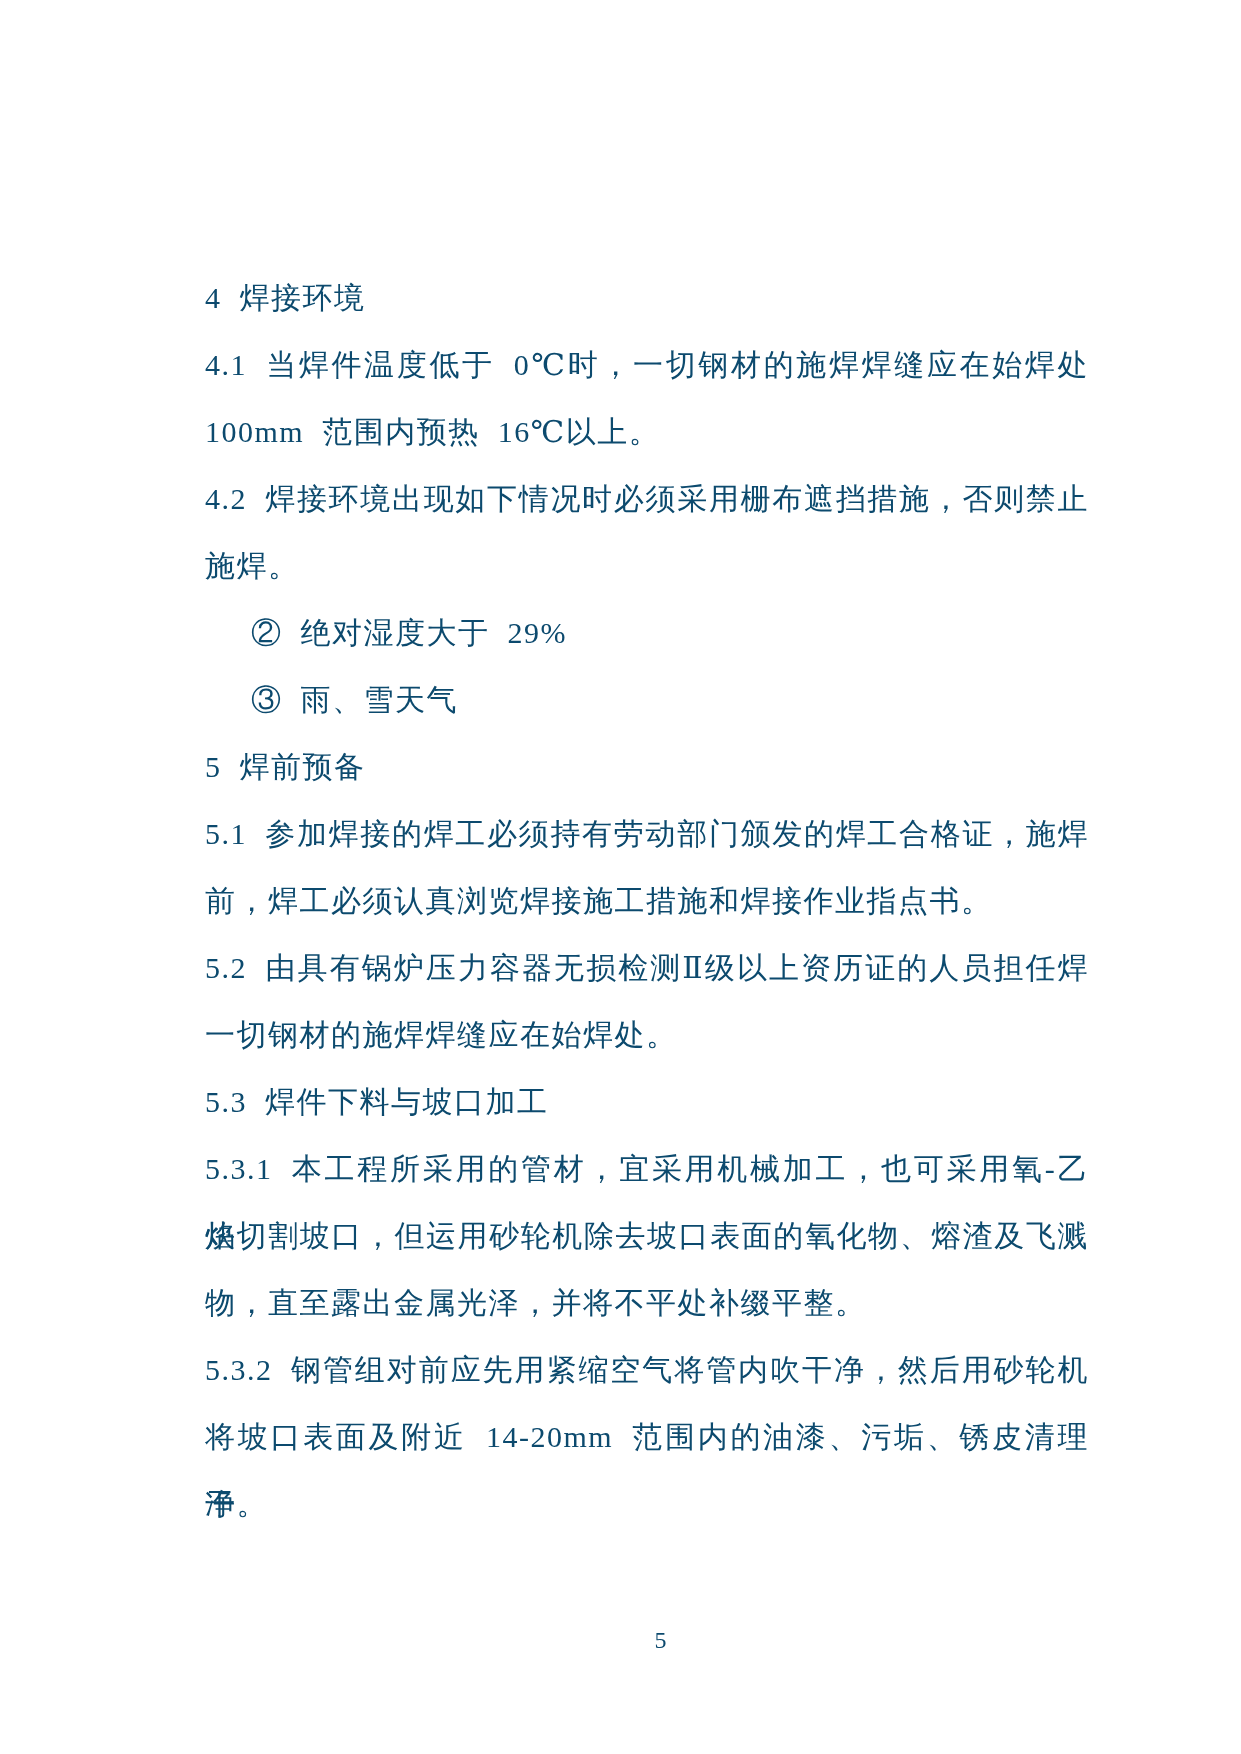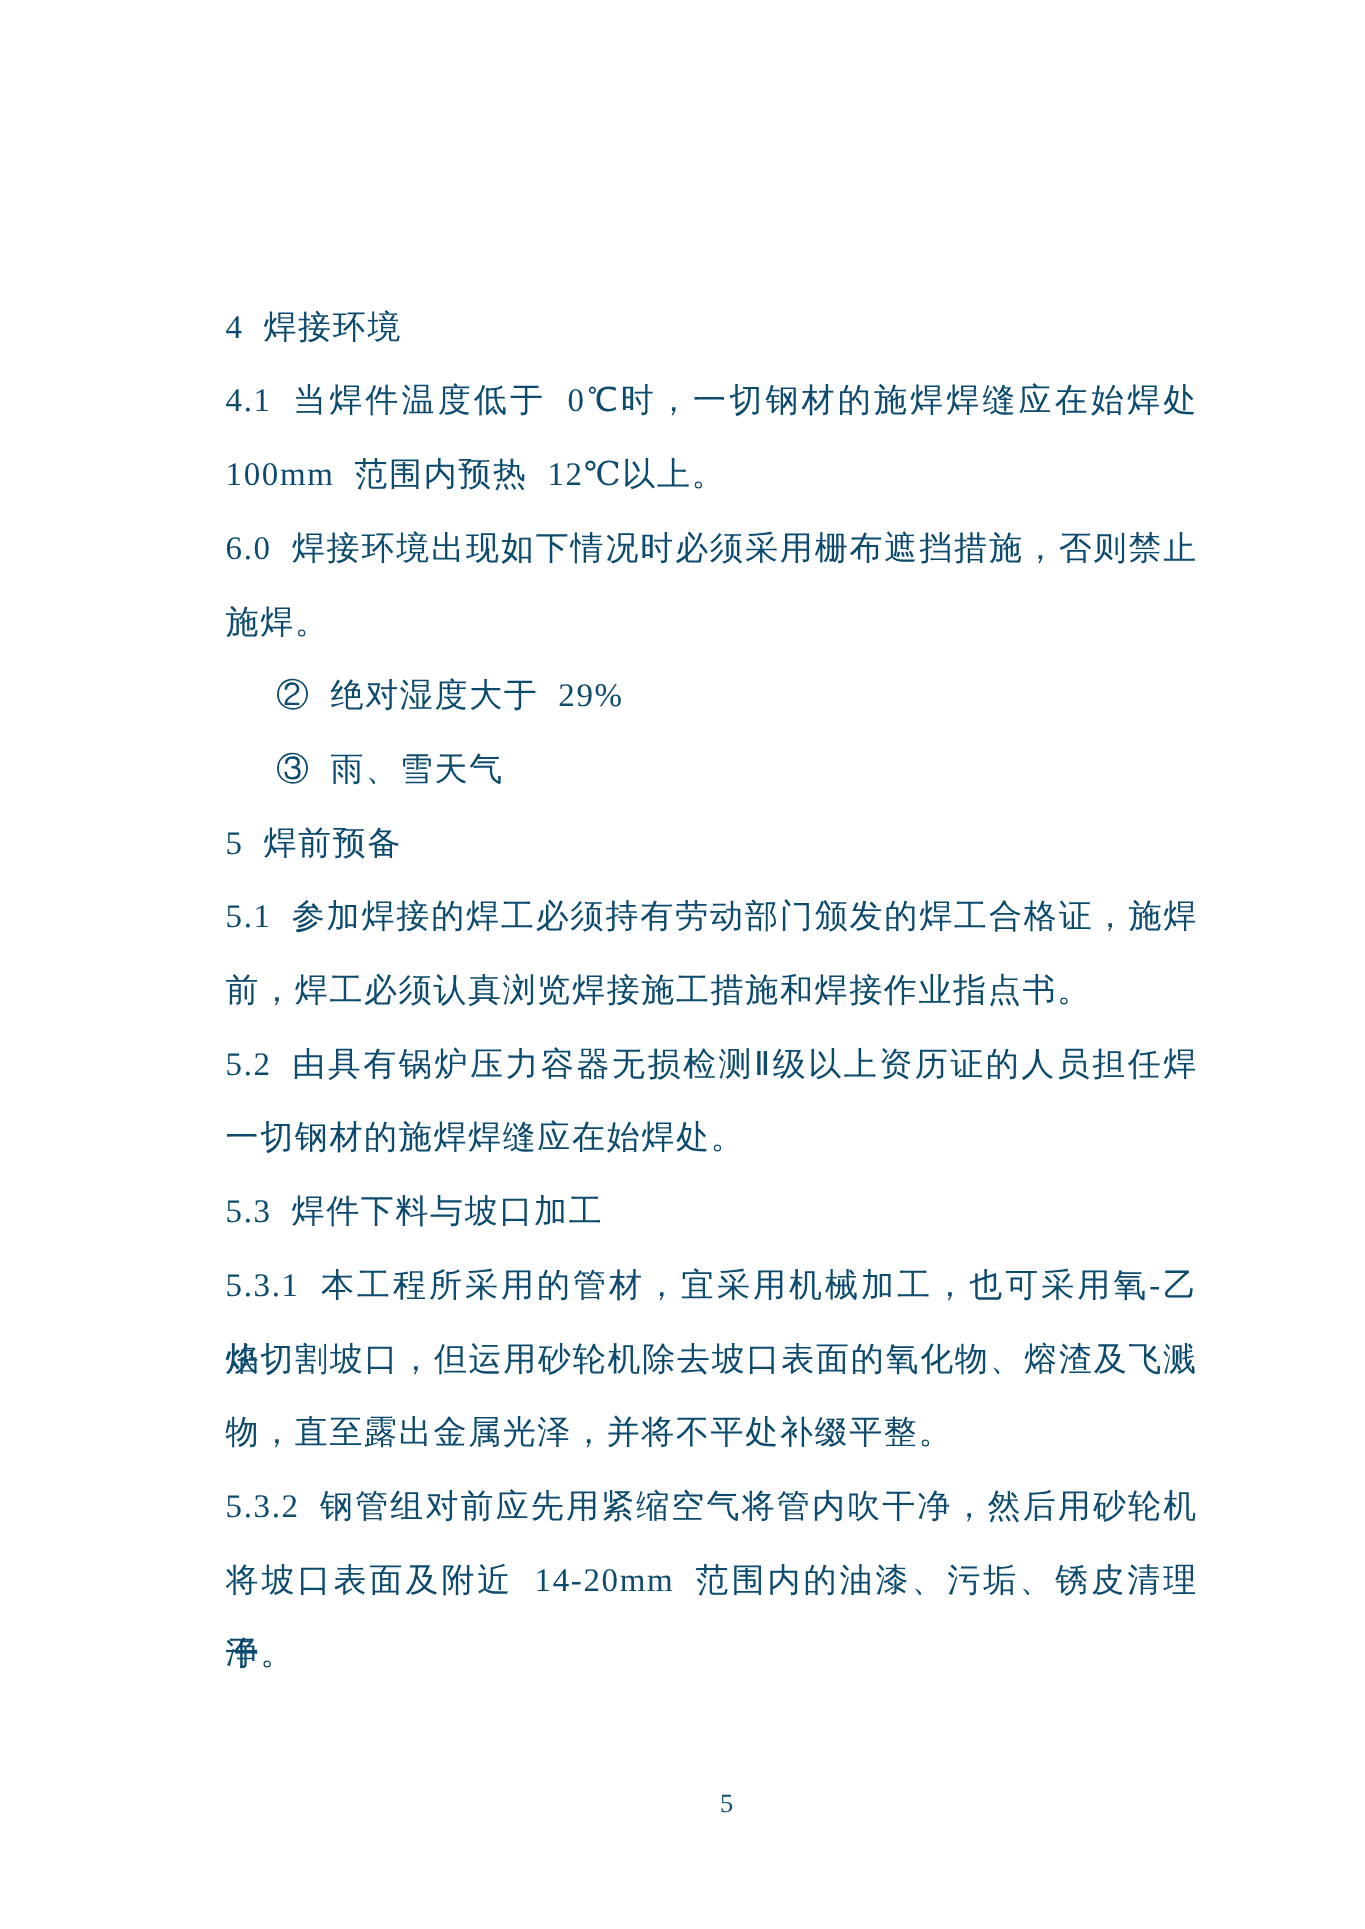--- a/index.html
+++ b/index.html
@@ -29,21 +29,20 @@
     font-size: 30px;
     letter-spacing: 1.5px;
     word-spacing: 9px;
     white-space: nowrap;
     text-align: left;
   }
   .line.justify {
     white-space: normal;
     text-align: justify;
     text-align-last: justify;
-    font-family: Liberation Serif, serif;
     -moz-text-align-last: justify;
   }
   .line.indent {
     padding-left: 46px;
   }
   .page-number {
     position: absolute;
     left: 0;
     top: 1616px;
     width: 100%;
@@ -53,22 +52,22 @@
     font-size: 24px;
   }
 </style>
 </head>
 <body>
 
 <div class="page">
   <div class="doc-body">
       <div class="line">4 焊接环境</div>
       <div class="line justify">4.1 当焊件温度低于 0℃时，一切钢材的施焊焊缝应在始焊处</div>
-      <div class="line">100mm 范围内预热 12℃以上。</div>
-      <div class="line justify">6.0 焊接环境出现如下情况时必须采用栅布遮挡措施，否则禁止</div>
+      <div class="line">100mm 范围内预热 16℃以上。</div>
+      <div class="line justify">4.2 焊接环境出现如下情况时必须采用栅布遮挡措施，否则禁止</div>
       <div class="line">施焊。</div>
       <div class="line indent">② 绝对湿度大于 29%</div>
       <div class="line indent">③ 雨、雪天气</div>
       <div class="line">5 焊前预备</div>
       <div class="line justify">5.1 参加焊接的焊工必须持有劳动部门颁发的焊工合格证，施焊</div>
       <div class="line">前，焊工必须认真浏览焊接施工措施和焊接作业指点书。</div>
       <div class="line justify">5.2 由具有锅炉压力容器无损检测Ⅱ级以上资历证的人员担任焊</div>
       <div class="line">一切钢材的施焊焊缝应在始焊处。</div>
       <div class="line">5.3 焊件下料与坡口加工</div>
       <div class="line justify">5.3.1 本工程所采用的管材，宜采用机械加工，也可采用氧-乙炔</div>

